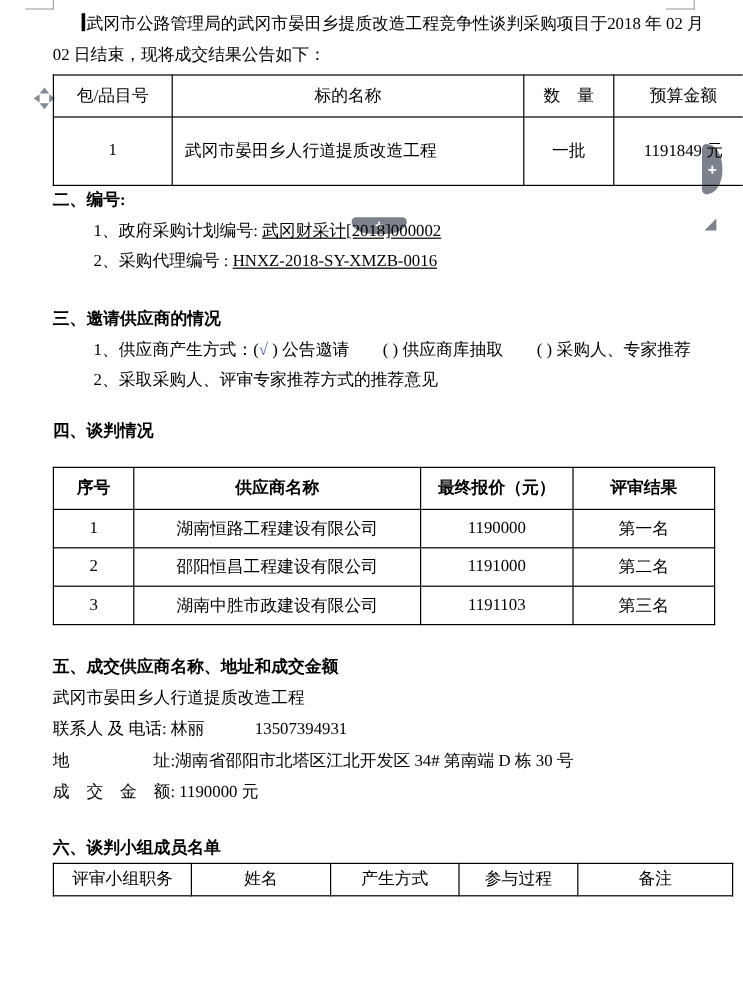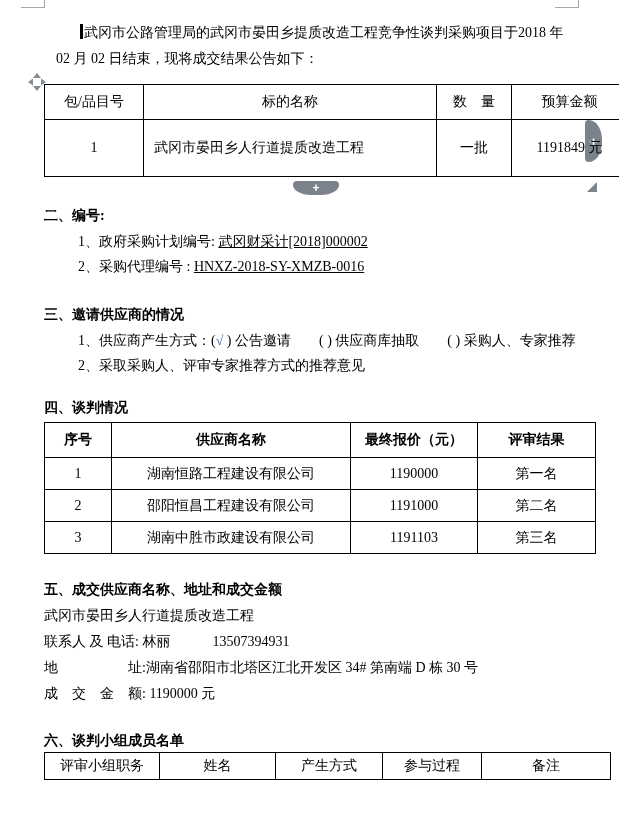--- a/index.html
+++ b/index.html
@@ -7,49 +7,49 @@
     position:relative;
     width:619px;height:825px;
     background:#ffffff;
     font-family:"Liberation Serif","DejaVu Serif",serif;
     font-size:14px;color:#000;
     overflow:hidden;
   }
   .content{position:absolute;left:44px;top:8px;width:546px;}
   .content .txt{white-space:pre-wrap;}
 
-  p.intro{margin:12px;line-height:26px;text-indent:24px;}
+  p.intro{margin:0;line-height:26px;text-indent:24px;}
   .cursor-bar{display:inline-block;width:3px;height:15px;background:#000;vertical-align:-2px;margin-right:1px;}
 
   .sec{font-weight:bold;line-height:26px;margin:0;font-size:14px;}
   .sec .normal{font-weight:normal;}
   .item{line-height:25px;padding-left:34px;}
   .u{text-decoration:underline;}
   .tick{color:#3f5fc2;}
 
   table{border-collapse:collapse;table-layout:fixed;}
   td,th{border:1px solid #000;text-align:center;padding:4px;font-size:14px;vertical-align:middle;overflow:hidden;}
   th{font-weight:normal;}
 
   #t1{width:547px;margin-top:2px;}
   #t1 .c1{width:90px;} #t1 .c2{width:284px;} #t1 .c3{width:66px;} #t1 .c4{width:107px;}
   #t1 tr.hdr{height:35px;} #t1 tr.data{height:57px;}
   #t1 td.al{text-align:left;padding-left:10px;}
 
-  #t2{width:515px;margin-top:1px;}
+  #t2{width:515px;margin-top:16px;}
   #t2 th{font-weight:bold;}
   #t2 .c1{width:58px;} #t2 .c2{width:230px;} #t2 .c3{width:118px;} #t2 .c4{width:109px;}
   #t2 tr.hdr{height:35px;} #t2 tr.data{height:32px;}
 
   #t3{width:521px;margin-top:0;}
   #t3 .c1{width:106px;} #t3 .c2{width:107px;text-align:center;} #t3 .c3{width:98px;} #t3 .c4{width:90px;} #t3 .c5{width:120px;}
   #t3 tr.hdr{height:27px;}
 
   .mt-h1{margin-top:2px;}
-  .mt-h2{margin-top:26px;}
+  .mt-h2{}
   .mt-h3{margin-top:23px;}
   .mt-h4{margin-top:17px;}
   .mt-h5{margin-top:23px;}
   .mt-h6{margin-top:23px;line-height:22px;}
   .info{line-height:26px;}
   .info-block{margin-top:0;}
 
   
   .crop{position:absolute;}
   .crop-tl{left:21px;top:0;width:23px;height:7px;border-right:1px solid #a6a6a6;border-bottom:1px solid #a6a6a6;}

